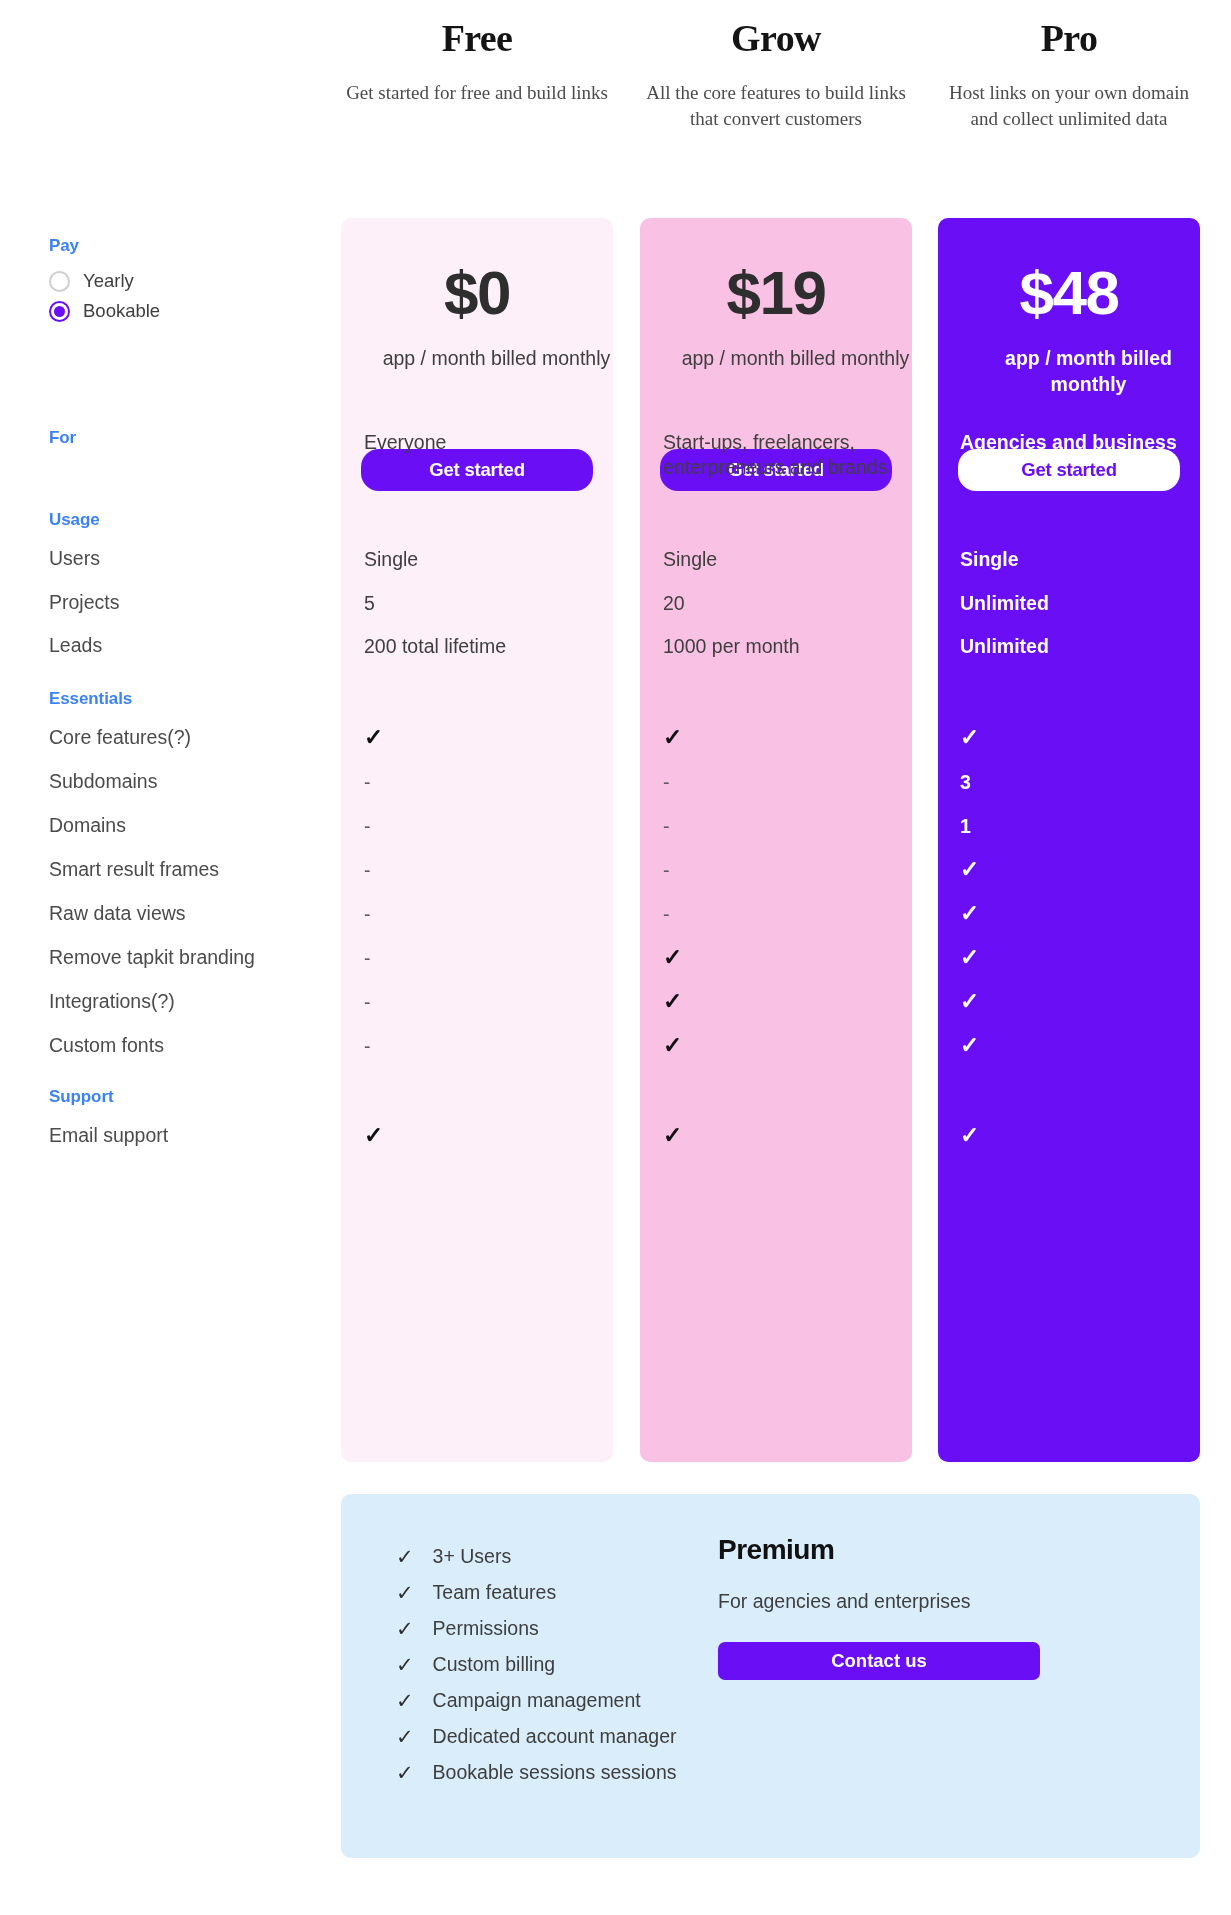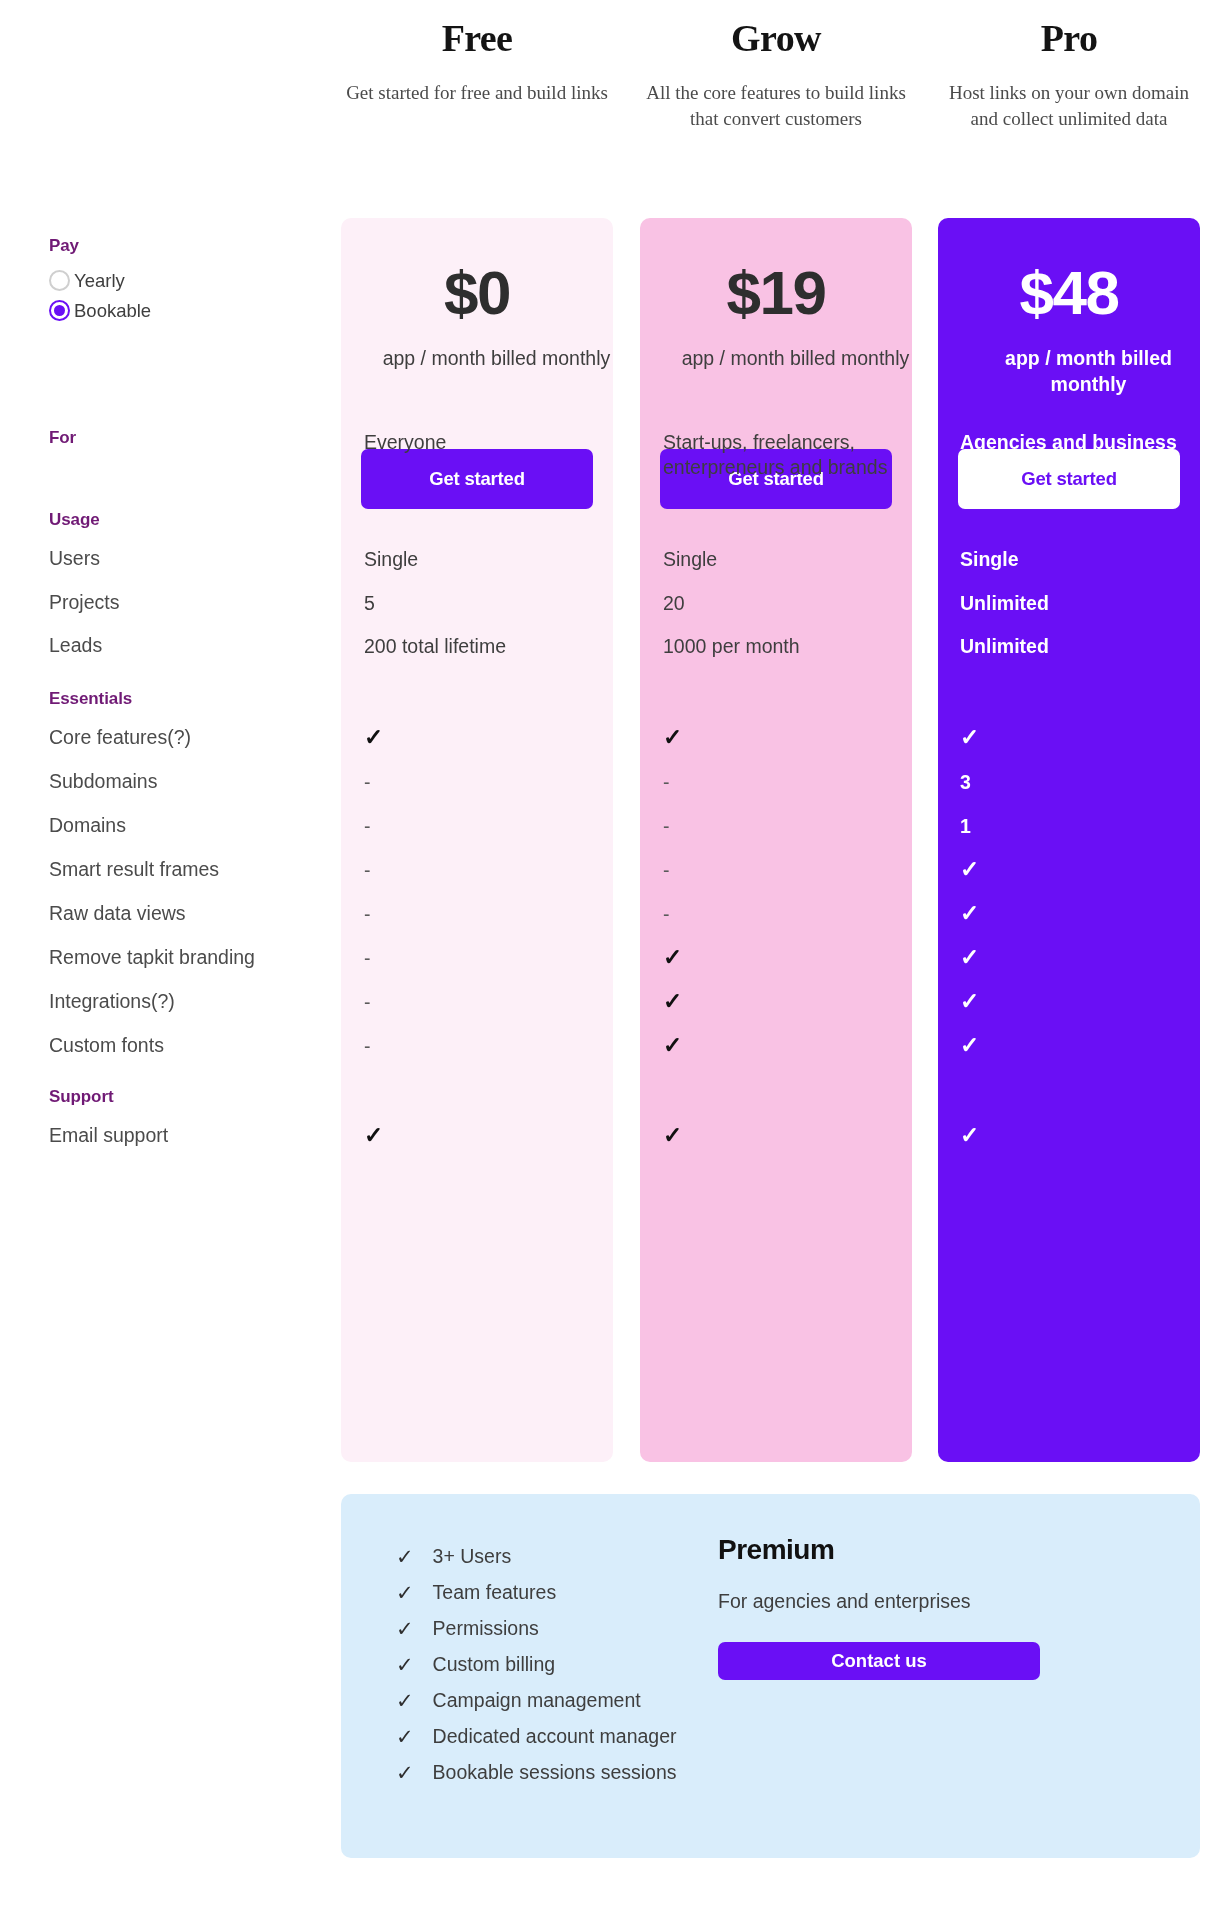--- a/index.html
+++ b/index.html
@@ -40,36 +40,36 @@
     font-size: 62px; font-weight: bold; letter-spacing: -1.5px;
     line-height: 1; color: #2e2e2e;
   }
   .price.light { color: #ffffff; }
   .price-sub {
     margin-top: 22px; font-size: 19.5px; line-height: 1.32; color: #3e3e3e; padding-left: 39px;
   }
   .price-sub.light { color: #ffffff; font-weight: bold; }
 
   .cta {
-    position: absolute; top: 449px; height: 60px;
-    border: none; border-radius: 7px; cursor: pointer;
+    position: absolute; top: 449px; height: 42px;
+    border: none; border-radius: 18px; cursor: pointer;
     font-family: "Liberation Sans", sans-serif;
     font-size: 18.5px; font-weight: bold; letter-spacing: -0.2px;
     display: flex; align-items: center; justify-content: center;
   }
   .cta.solid  { background: #6a0ff5; color: #ffffff; }
   .cta.ghost  { background: #ffffff; color: #6a0ff5; }
   .cta.free  { left: 361px; width: 232px; }
   .cta.grow  { left: 660px; width: 232px; }
   .cta.pro   { left: 958px; width: 222px; }
 
   
   .grp-title {
     position: absolute; left: 49px;
-    font-size: 17px; font-weight: bold; color: #701a75;
+    font-size: 17px; font-weight: bold; color: #3b82f6;
     letter-spacing: -0.1px;
   }
   .row-label {
     position: absolute; left: 49px;
     font-size: 19.5px; color: #4b4b4b; white-space: nowrap;
   }
 
   
   .cell {
     position: absolute; font-size: 19.5px; line-height: 1.3;
@@ -79,22 +79,22 @@
   .cell.free { left: 364px; width: 230px; }
   .cell.grow { left: 663px; width: 230px; }
   .cell.pro  { left: 960px; width: 225px; }
 
   .tick { font-size: 23px; font-weight: bold; line-height: 1; color: #111111; }
   .tick.light { color: #ffffff; }
   .dash { font-size: 19.5px; color: #5a5a5a; line-height: 1; }
 
   
   .pay-opt {
-    position: absolute; left: 49px; display: flex; align-items: flex-start;
-    gap: 4px; cursor: pointer;
+    position: absolute; left: 49px; display: flex; align-items: center;
+    gap: 13px; cursor: pointer;
   }
   .radio {
     width: 21px; height: 21px; border-radius: 50%;
     border: 2px solid #cfcfcf; background: #ffffff;
     display: flex; align-items: center; justify-content: center;
     flex: 0 0 auto;
   }
   .radio.on { border-color: #6a0ff5; }
   .radio.on::after {
     content: ""; width: 11px; height: 11px; border-radius: 50%;

